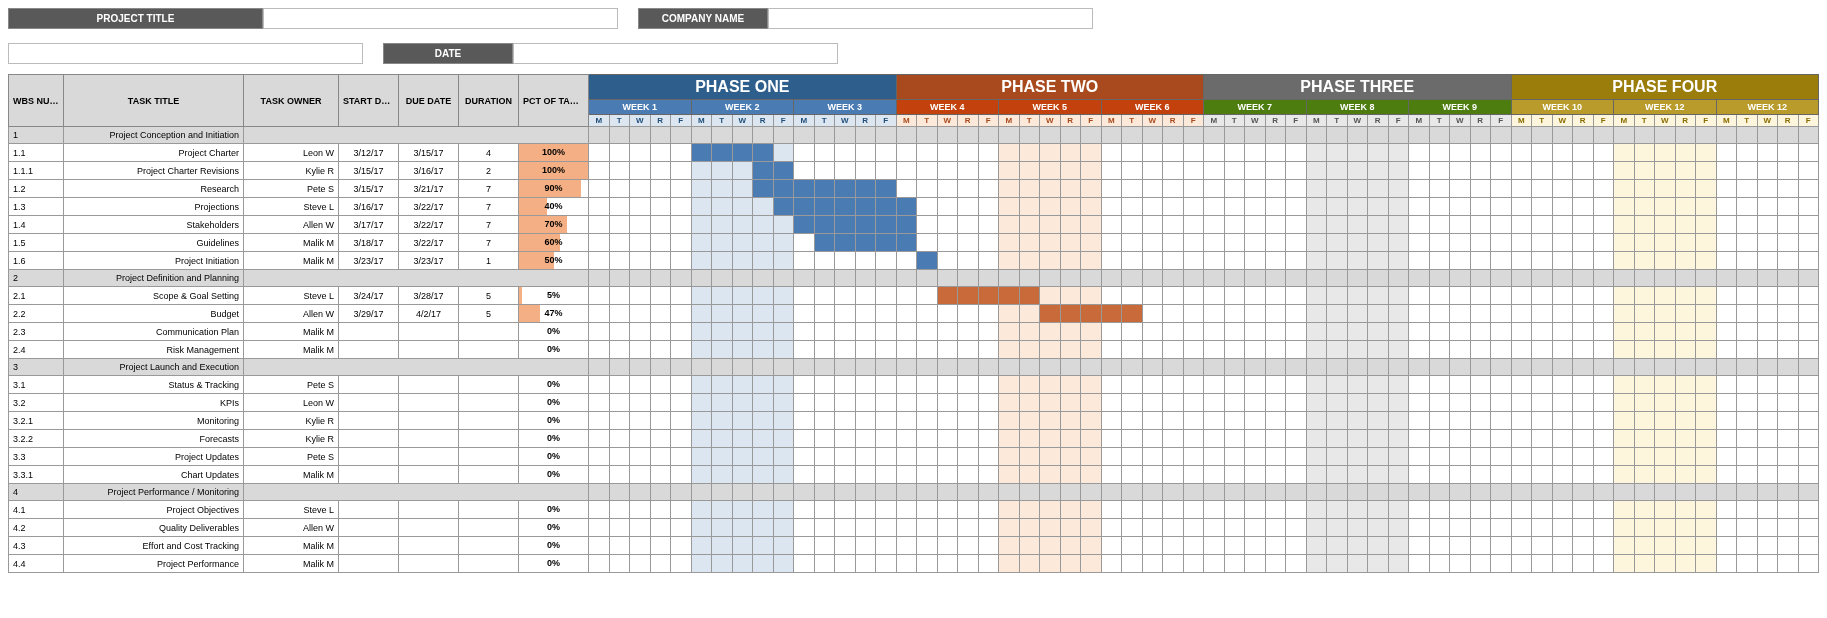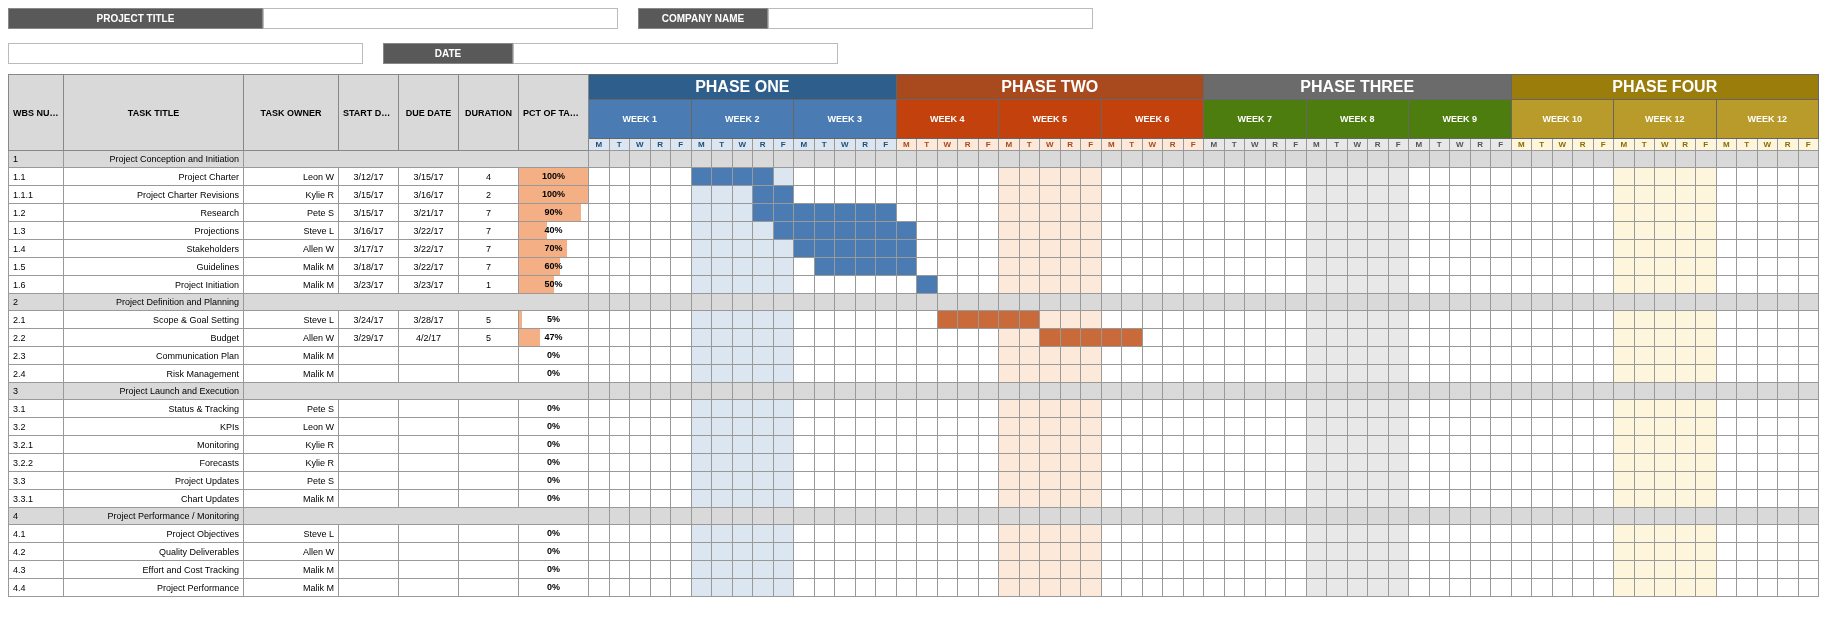--- a/index.html
+++ b/index.html
@@ -13,21 +13,21 @@
 .info-label{background:#595959;color:#fff;font-size:10px;font-weight:bold;text-align:center;padding:4px 8px;border:1px solid #888;width:255px}
 .info-value{background:#fff;border:1px solid #bbb;width:355px}
 .info-gap{width:20px}
 table{border-collapse:collapse;width:100%;table-layout:fixed}
 th,td{border:1px solid #999;overflow:hidden;white-space:nowrap;text-overflow:ellipsis}
 .phase-th{color:#fff;font-size:16px;font-weight:bold;text-align:center;padding:3px;border:1px solid #666}
 .phase1{background:#2e5e8c}
 .phase2{background:#a84a1e}
 .phase3{background:#6b6b6b}
 .phase4{background:#9a7d0a}
-.week-th{color:#fff;font-size:9px;font-weight:bold;text-align:center;padding:14px;border:1px solid #666}
+.week-th{color:#fff;font-size:9px;font-weight:bold;text-align:center;padding:2px;border:1px solid #666}
 .wk1{background:#4a7cb3}
 .wk2{background:#c2410c}
 .wk3{background:#4d7c0f}
 .wk4{background:#b89b2a}
 .day-th{font-size:8px;font-weight:bold;text-align:center;padding:1px;width:15px;border:1px solid #999}
 .d1{background:#dce6f1;color:#1f4e79}
 .d2{background:#fde9d9;color:#a84a1e}
 .d3{background:#e8e8e8;color:#555}
 .d4{background:#fdf6dd;color:#8a6d00}
 .col-head{background:#d9d9d9;font-size:9px;font-weight:bold;text-align:center;padding:4px;vertical-align:middle;border:1px solid #888}

